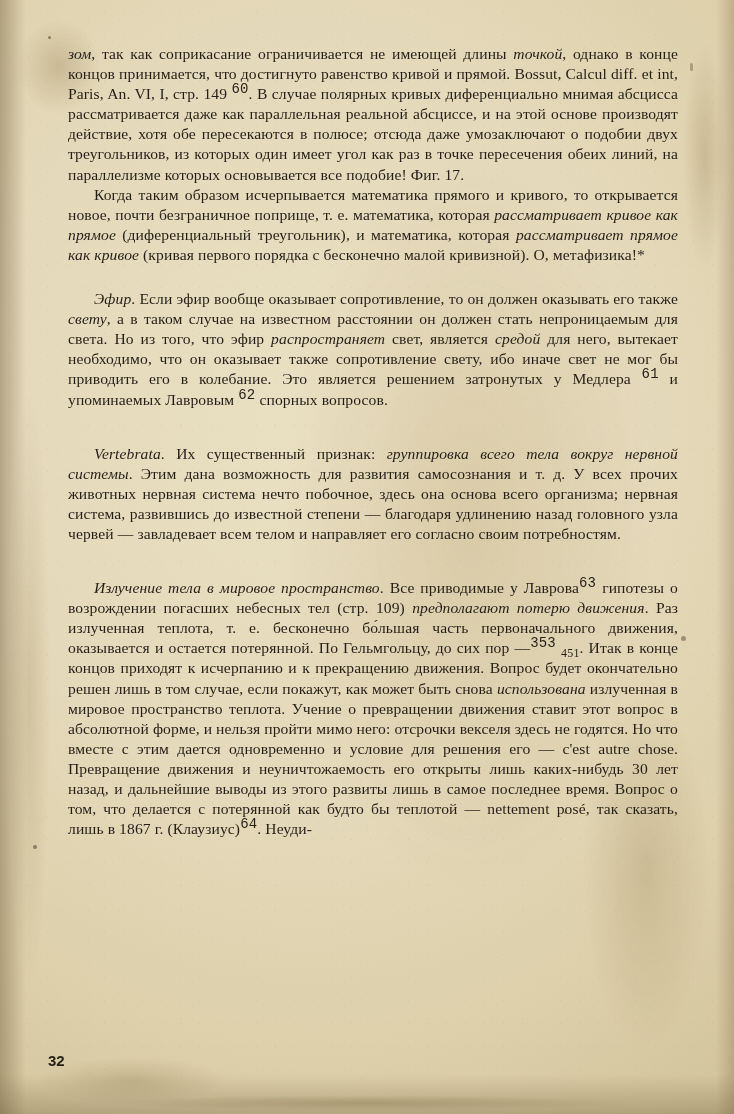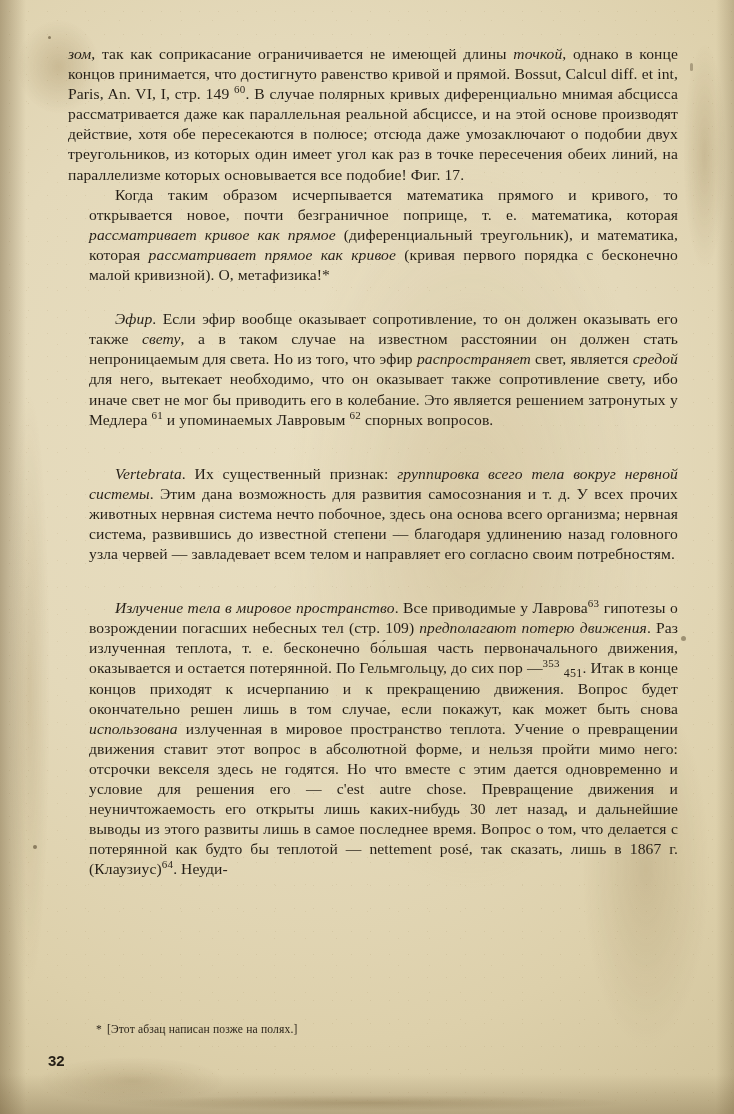--- a/index.html
+++ b/index.html
@@ -92,31 +92,32 @@
 
   p.para {
     margin: 0;
     font-size: 15.6px;
     line-height: 20.1px;
     text-align: justify;
     text-justify: inter-word;
     letter-spacing: .1px;
     color: #251f17;
   }
-  p.para.indent { text-indent: 26px; margin-left: 21px; }
+  p.para.indent { text-indent: 26px; }
   .gap-md { height: 24px; }
   .gap-lg { height: 34px; }
 
   i, .ital { }
 
   sup.ref {
-    font-size: 11px;
+    font-size: 14px;
     vertical-align: super;
     line-height: 0;
     letter-spacing: .2px;
+    font-family: Liberation Mono, monospace;
   }
   sub.ref {
     font-size: 12px;
     vertical-align: sub;
     line-height: 0;
     letter-spacing: .2px;
   }
 
   
   #footnote {
@@ -172,19 +173,16 @@
     <p class="para indent"><i>Эфир</i><span>. Если эфир вообще оказывает сопротивление, то он должен оказывать его также </span><i>свету</i><span>, а в таком случае на известном расстоянии он должен стать непроницаемым для света. Но из того, что эфир </span><i>распространяет</i><span> свет, является </span><i>средой</i><span> для него, вытекает необходимо, что он оказывает также сопротивление свету, ибо иначе свет не мог бы приводить его в колебание. Это является решением затронутых у Медлера </span><sup class="ref">61</sup><span> и упоминаемых Лавровым </span><sup class="ref">62</sup><span> спорных вопросов.</span></p>
 
     <div class="gap-lg"></div>
     <p class="para indent"><i>Vertebrata</i><span>. Их существенный признак: </span><i>группировка всего тела вокруг нервной системы</i><span>. Этим дана возможность для развития самосознания и т. д. У всех прочих животных нервная система нечто побочное, здесь она основа всего организма; нервная система, развившись до известной степени — благодаря удлинению назад головного узла  червей — завладевает всем телом и направляет его согласно своим потребностям.</span></p>
 
     <div class="gap-lg"></div>
     <p class="para indent"><i>Излучение тела в мировое пространство</i><span>. Все приводимые у Лаврова</span><sup class="ref">63</sup><span> гипотезы о возрождении погасших небесных тел (стр. 109) </span><i>предполагают потерю движения</i><span>. Раз излученная теплота, т. е. бесконечно бо́льшая часть первоначального движения, оказывается и остается потерянной. По Гельмгольцу, до сих пор —</span><sup class="ref">353</sup><span> </span><sub class="ref">451</sub><span>. Итак в конце концов приходят к исчерпанию и к прекращению движения. Вопрос будет окончательно решен лишь в том случае, если покажут, как может быть снова </span><i>использована</i><span> излученная в мировое пространство теплота. Учение о превращении движения ставит этот вопрос в абсолютной форме, и нельзя пройти мимо него: отсрочки векселя здесь не годятся. Но что вместе с этим дается одновременно и условие для решения его — c'est autre chose. Превращение движения и неуничтожаемость его открыты лишь каких-нибудь 30 лет назад, и дальнейшие выводы из этого развиты лишь в самое последнее время. Вопрос о том, что делается с потерянной как будто бы теплотой — nettement posé, так сказать, лишь в 1867 г. (Клаузиус)</span><sup class="ref">64</sup><span>. Неуди-</span></p>
 
   </div>
 
-  <div id="footnote">
-    <span class="star">*</span><span>[Этот абзац написан позже на полях.]</span>
-  </div>
 
   <div id="page-number">32</div>
 
 </div>
 
 </body></html>

